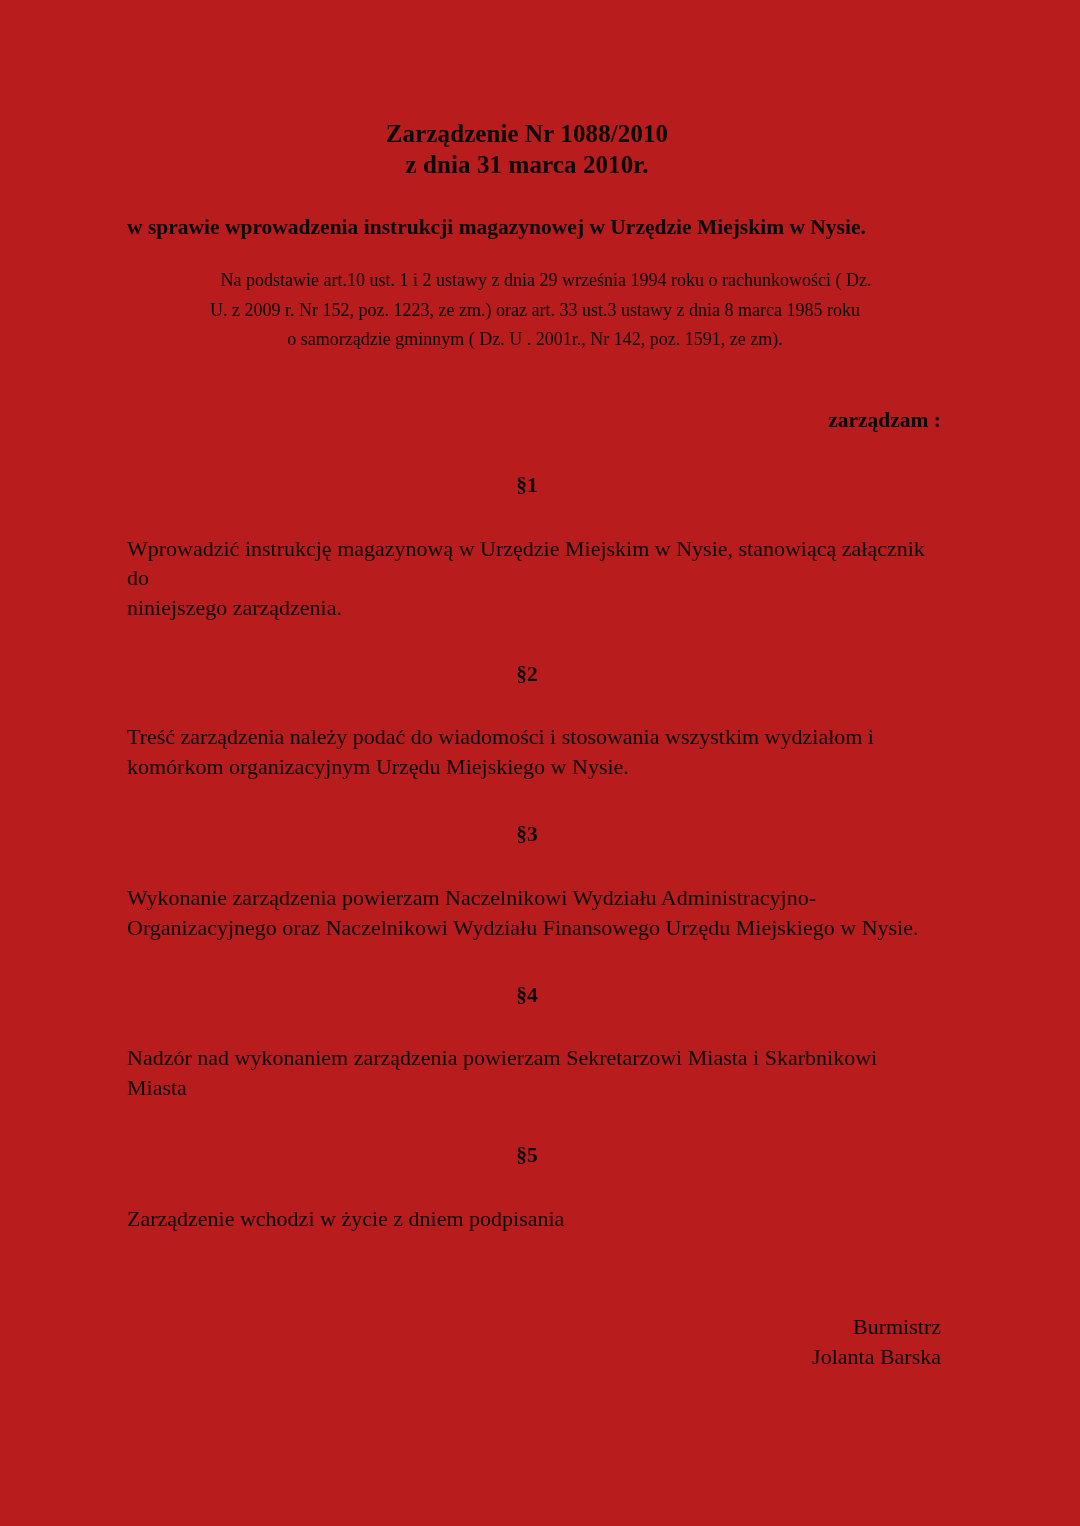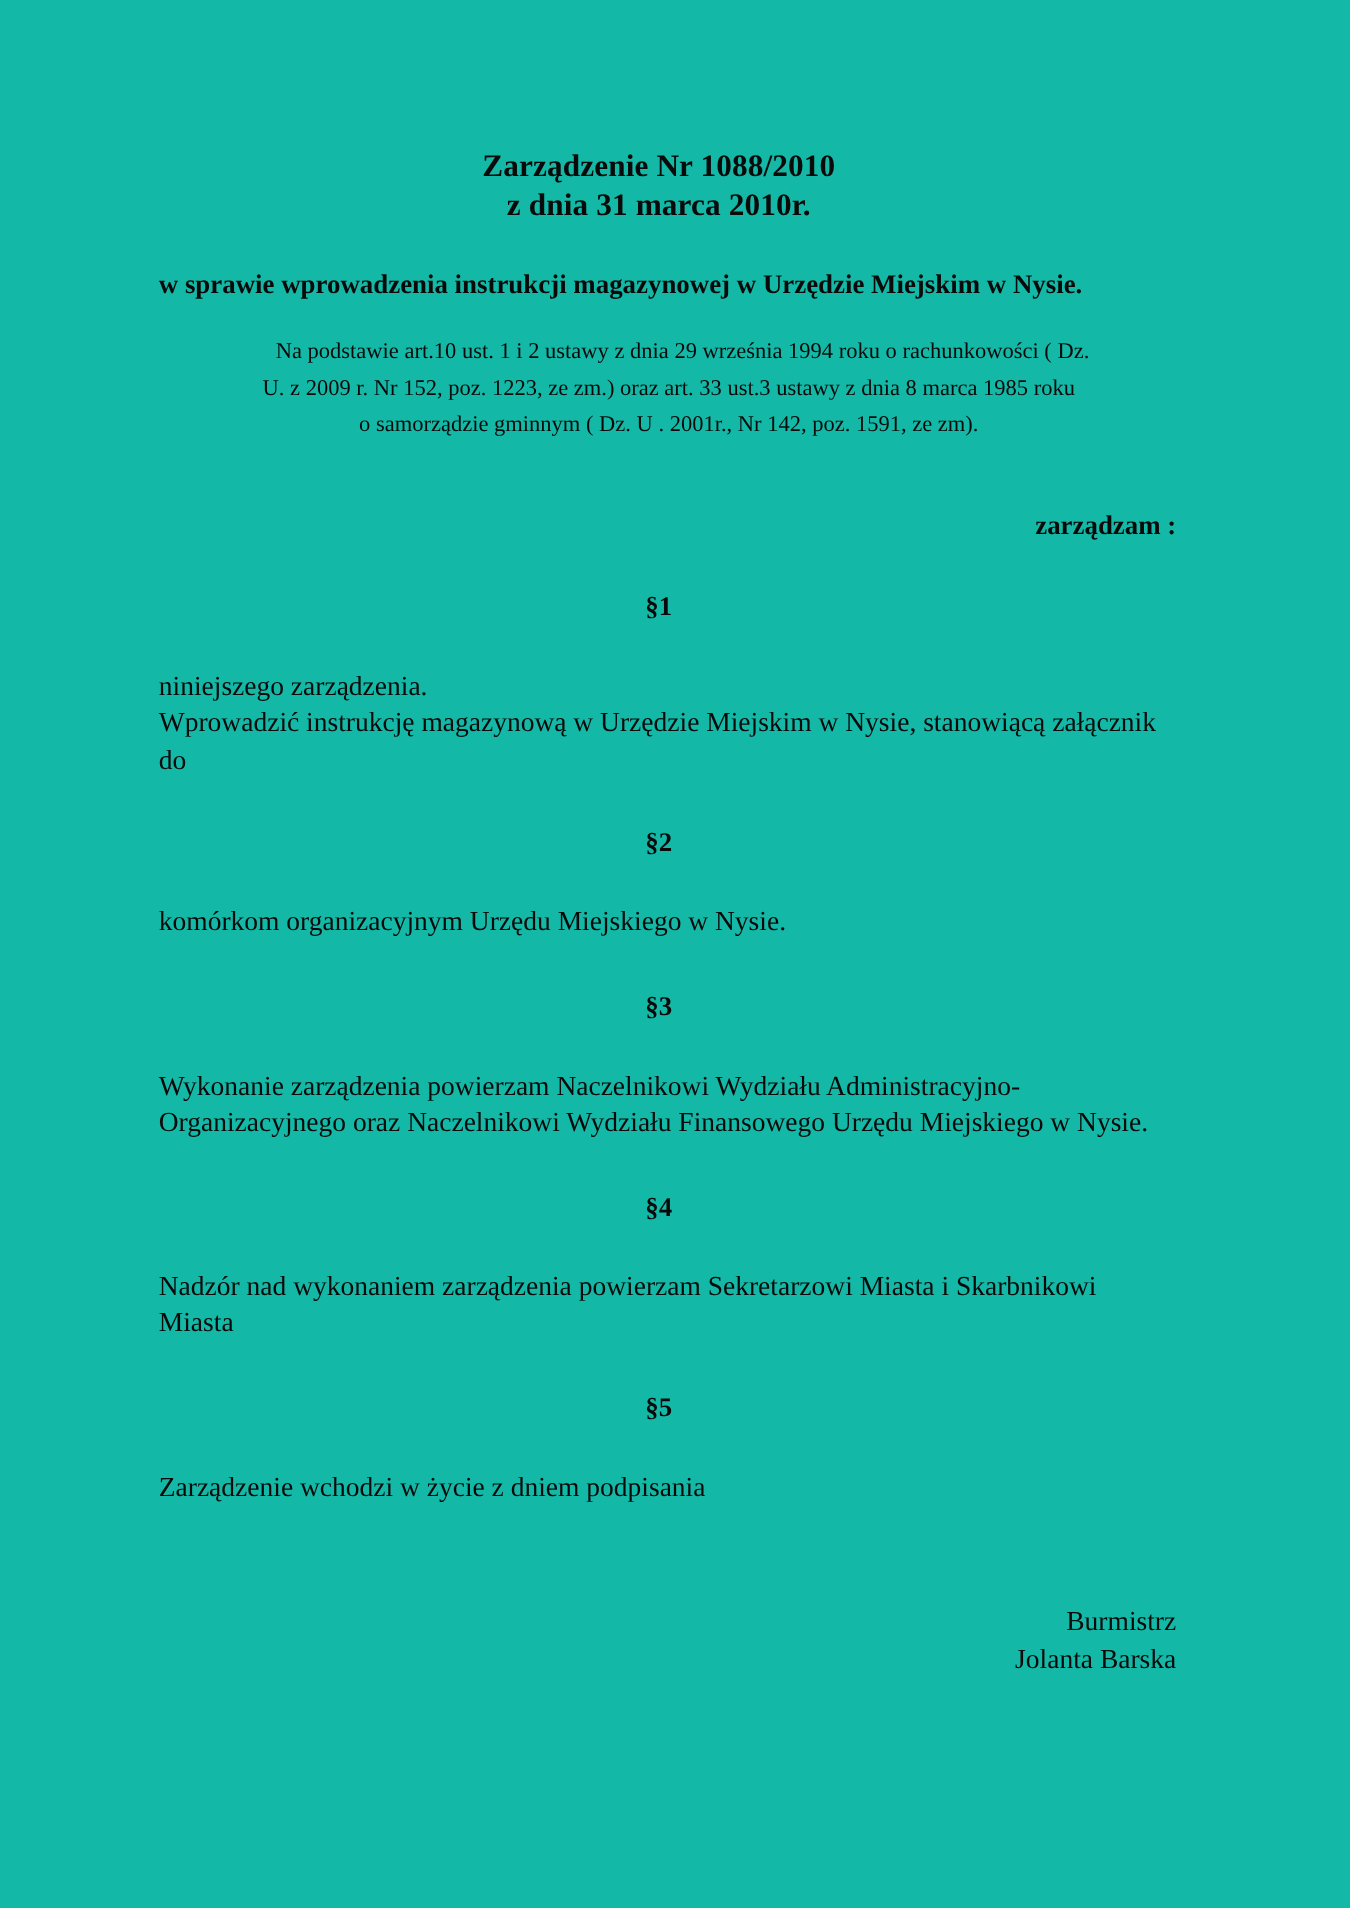--- a/index.html
+++ b/index.html
@@ -12,21 +12,21 @@
     width: 1080px;
     height: 1526px;
     position: relative;
     font-family: "Liberation Serif", "DejaVu Serif", serif;
     color: #0a0a0a;
     -webkit-font-smoothing: antialiased;
   }
   .page {
     position: absolute;
     inset: 0;
-    background: #14b8a6;
+    background: #b91c1c;
   }
   .content {
     position: absolute;
     left: 127px;
     top: 118px;
     width: 814px;
   }
 
   
   .title-block {
@@ -124,28 +124,29 @@
       <span class="ln">Na podstawie art.10 ust. 1 i 2 ustawy z dnia 29 września 1994 roku o rachunkowości ( Dz.</span>
       <span class="ln">U. z 2009 r. Nr 152, poz. 1223, ze zm.) oraz art. 33 ust.3 ustawy z dnia 8 marca 1985 roku</span>
       <span class="ln">o samorządzie gminnym ( Dz. U . 2001r., Nr 142, poz. 1591, ze zm).</span>
     </div>
 
     <div class="declaration">zarządzam :</div>
 
     <div class="section sp-1">
       <div class="section-heading">§1</div>
       <div class="section-body">
+        <span class="ln">Wprowadzić instrukcję magazynową w Urzędzie Miejskim w Nysie, stanowiącą załącznik do</span>
         <span class="ln">niniejszego zarządzenia.</span>
-        <span class="ln">Wprowadzić instrukcję magazynową w Urzędzie Miejskim w Nysie, stanowiącą załącznik do</span>
       </div>
     </div>
 
     <div class="section sp-2">
       <div class="section-heading">§2</div>
       <div class="section-body">
+        <span class="ln">Treść zarządzenia należy podać do wiadomości i stosowania wszystkim wydziałom i</span>
         <span class="ln">komórkom organizacyjnym Urzędu Miejskiego w Nysie.</span>
       </div>
     </div>
 
     <div class="section sp-3">
       <div class="section-heading">§3</div>
       <div class="section-body">
         <span class="ln">Wykonanie zarządzenia powierzam Naczelnikowi Wydziału Administracyjno-</span>
         <span class="ln">Organizacyjnego oraz Naczelnikowi Wydziału Finansowego Urzędu Miejskiego w Nysie.</span>
       </div>

